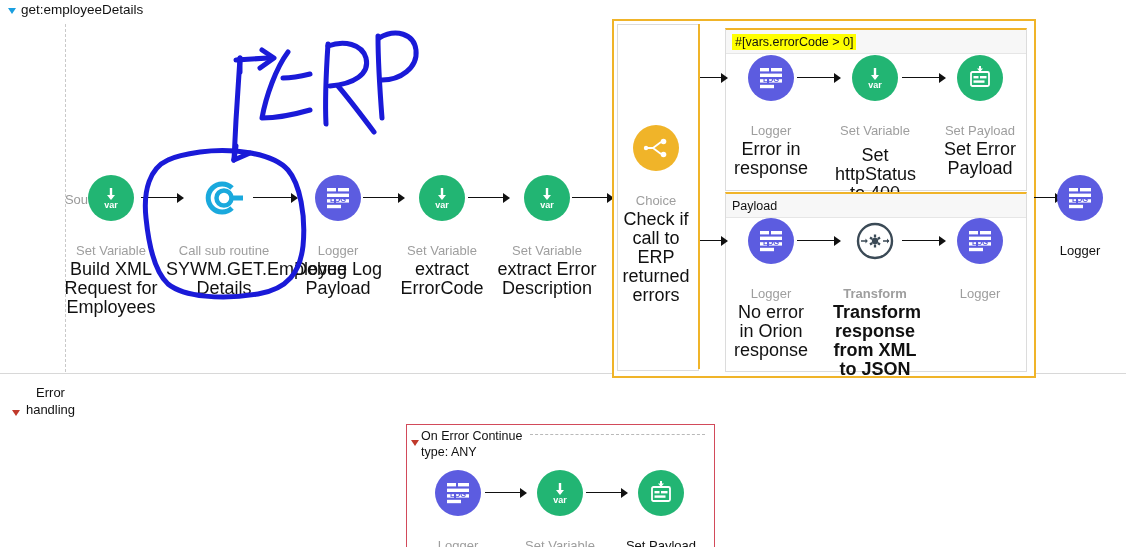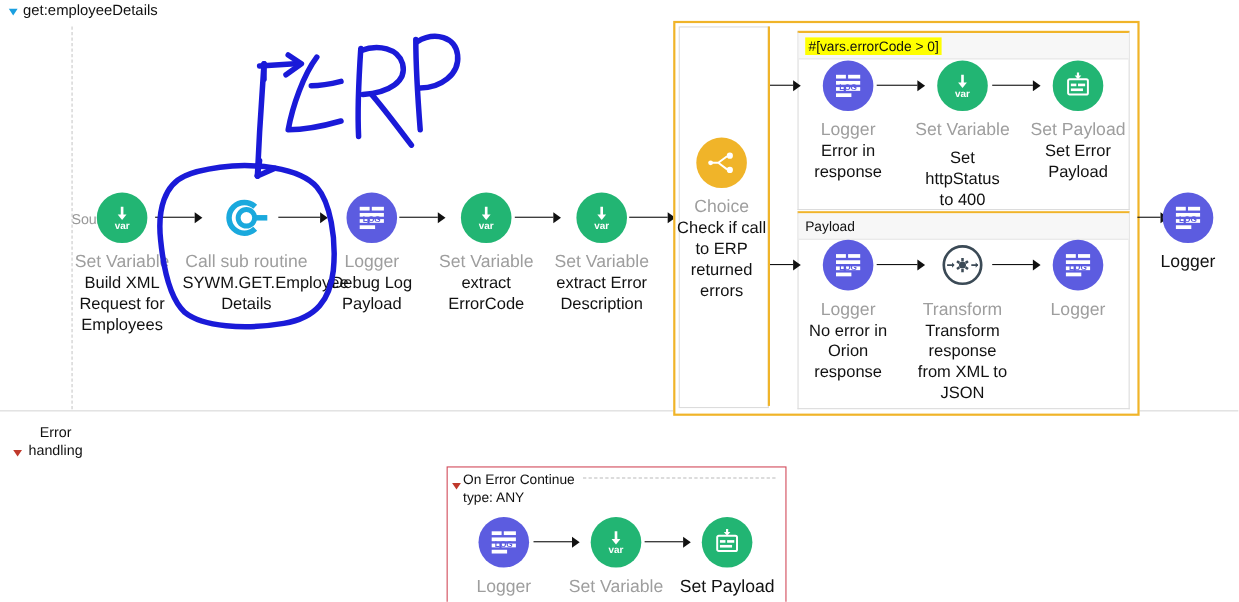--- a/index.html
+++ b/index.html
@@ -25,23 +25,23 @@
   .lane-sep{position:absolute;left:0;right:0;height:1px;background:#d8d8d8;}
   .source-divider{position:absolute;border-left:1px dashed #c9c9c9;}
   .lane-label{position:absolute;font-size:13px;color:#9a9a9a;margin-left:48px;}
   .err-label{position:absolute;font-size:13px;color:#111;text-align:center;line-height:17px;}
 
   
   .node{position:absolute;width:116px;text-align:center;}
   .bubble{width:46px;height:46px;border-radius:50%;margin:0 auto;position:relative;
           display:flex;align-items:center;justify-content:center;}
   .bubble svg{display:block;}
-  .n-type{font-size:16px;color:#9e9e9e;margin-top:10px;line-height:15px;text-align:center;}
+  .n-type{font-size:13px;color:#9e9e9e;margin-top:22px;line-height:15px;text-align:center;}
   .n-type.dark{color:#111;}
-  .n-desc{font-size:15px;color:#111;line-height:19px;margin-top:2px;}
+  .n-desc{font-size:18px;color:#111;line-height:19px;margin-top:2px;}
 
   
   .arrow{position:absolute;height:10px;}
   .arrow .ln{position:absolute;left:0;top:4px;height:1.2px;background:#111;}
   .arrow .hd{position:absolute;top:0px;width:0;height:0;
              border-top:5px solid transparent;border-bottom:5px solid transparent;
              border-left:7px solid #111;}
 
   
   .choice-outer{position:absolute;border:2px solid #f0b429;background:#ffffff;}
@@ -261,21 +261,21 @@
         <rect x="3" y="14.2" width="7" height="3.4" fill="#fff"></rect>
           <rect x="12" y="14.2" width="13" height="3.4" fill="#fff"></rect>
         <rect x="3" y="19.8" width="14" height="3.4" fill="#fff"></rect>
         <text x="14" y="17" font-size="7.5" font-family="Liberation Sans, sans-serif" fill="#5c5ce0" text-anchor="middle" font-weight="bold">LOG</text>
       </svg>
     </div>
     <div class="n-type">Logger</div>
     <div class="n-desc" style="width:82px;margin:2px auto 0;">No error in Orion response</div>
   </div>
 
-  <div class="node" style="left:817px;top:218px;">
+  <div class="node" style="left:817px;top:218px;font-weight:bold;">
     <div class="bubble" style="background:transparent;">
       <svg width="46" height="46" viewBox="0 0 46 46">
         <circle cx="23" cy="23" r="17" stroke="#3b4a56" stroke-width="2.4" fill="#fff"></circle>
         <path d="M9 23 L15 23 M31 23 L37 23" stroke="#3b4a56" stroke-width="1.6" fill="none"></path>
         <path d="M13.5 20.6 L15.8 23 L13.5 25.4 Z" fill="#3b4a56"></path>
         <path d="M35 20.6 L37.3 23 L35 25.4 Z" fill="#3b4a56"></path>
         <circle cx="23" cy="23" r="3.2" fill="#3b4a56"></circle>
         <g stroke="#3b4a56" stroke-width="2.3">
           <path d="M23 16.5 L23 19.5"></path>
             <path d="M23 26.5 L23 29.5"></path>

